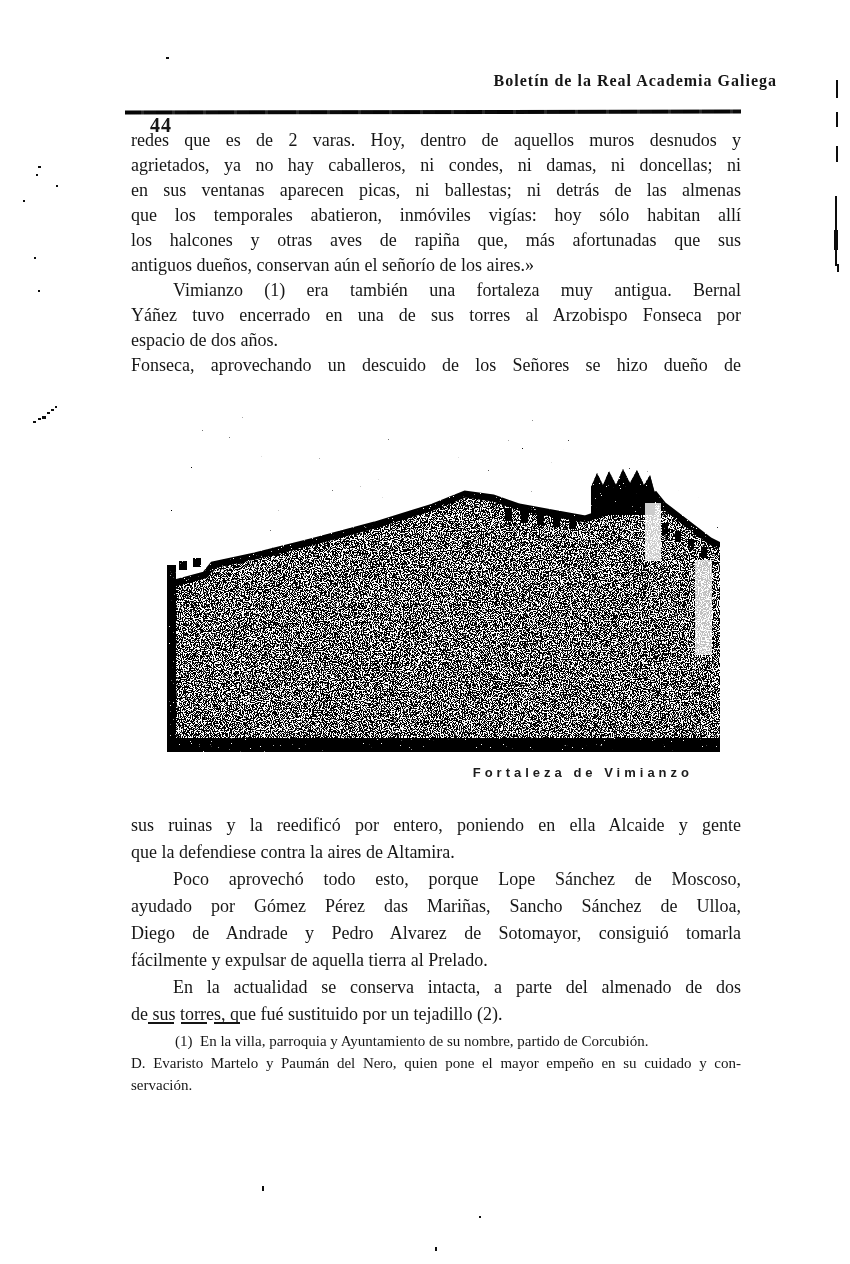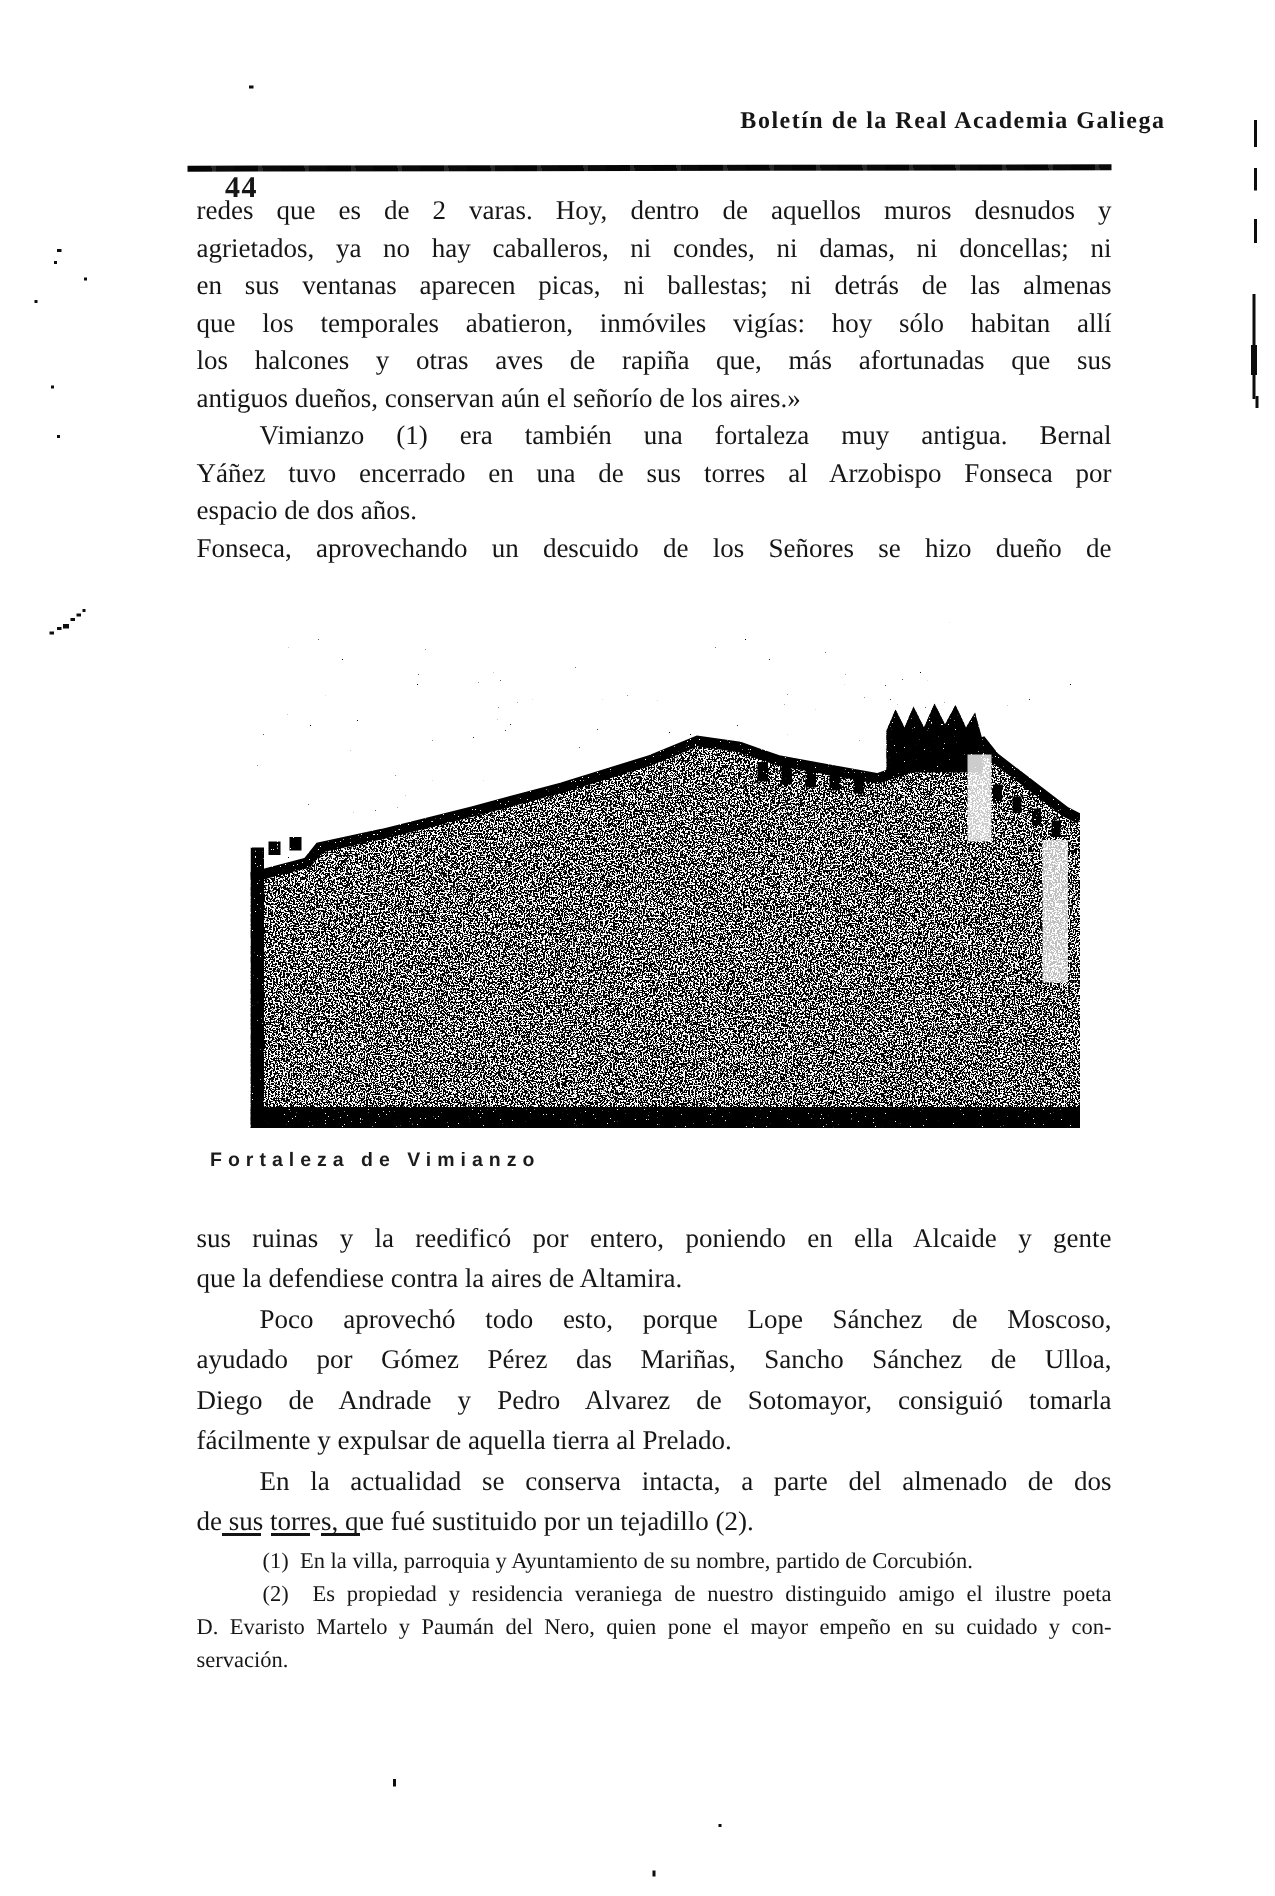--- a/index.html
+++ b/index.html
@@ -28,21 +28,21 @@
   #body-top{top:128px;line-height:25px;}
   #body-bottom{top:812px;line-height:27px;}
   .line{white-space:normal;margin-left:28px;}
   .j{text-align:justify;text-align-last:justify;}
   .last{text-align:left;text-align-last:left;}
   .indent{text-indent:42px;}
   
   .figure{position:absolute;left:167px;top:415px;width:553px;height:337px;}
   .caption{
     position:absolute;left:140px;top:765px;width:553px;
-    text-align:left;font-family:"Liberation Sans", sans-serif;
+    text-align:right;font-family:"Liberation Sans", sans-serif;
     font-size:13px;font-weight:bold;letter-spacing:4px;color:#1c1c1c;
   }
   
   .footnote-rule{
     position:absolute;left:148px;top:1022px;width:92px;height:2px;
     background:repeating-linear-gradient(90deg,#141414 0 26px,transparent 26px 33px);
   }
   #footnotes{top:1030px;line-height:22px;font-size:15px;}
   .fn-indent{text-indent:44px;}
   
@@ -133,21 +133,20 @@
   <div class="line j">Diego de Andrade y Pedro Alvarez de Sotomayor, consiguió tomarla</div>
   <div class="line last">fácilmente y expulsar de aquella tierra al Prelado.</div>
 
   <div class="line j indent">En la actualidad se conserva intacta, a parte del almenado de dos</div>
   <div class="line last">de sus torres, que fué sustituido por un tejadillo (2).</div>
 </div>
 
 <div class="footnote-rule"></div>
 <div class="textblock" id="footnotes">
   <div class="line last fn-indent">(1)&nbsp;&nbsp;En la villa, parroquia y Ayuntamiento de su nombre, partido de Corcubión.</div>
-  <div class="line j fn-indent">(2)&nbsp;&nbsp;Es propiedad y residencia veraniega de nuestro distinguido amigo el ilustre poeta</div>
   <div class="line j">D. Evaristo Martelo y Paumán del Nero, quien pone el mayor empeño en su cuidado y con-</div>
   <div class="line last">servación.</div>
 </div>
 
 <div class="art" style="left:836px;top:80px;width:2px;height:18px;"></div>
 <div class="art" style="left:836px;top:112px;width:2px;height:15px;"></div>
 <div class="art" style="left:836px;top:146px;width:2px;height:16px;"></div>
 <div class="art" style="left:835px;top:196px;width:2px;height:70px;"></div>
 <div class="art" style="left:834px;top:230px;width:4px;height:20px;"></div>
 <div class="art" style="left:837px;top:264px;width:2px;height:8px;"></div>

